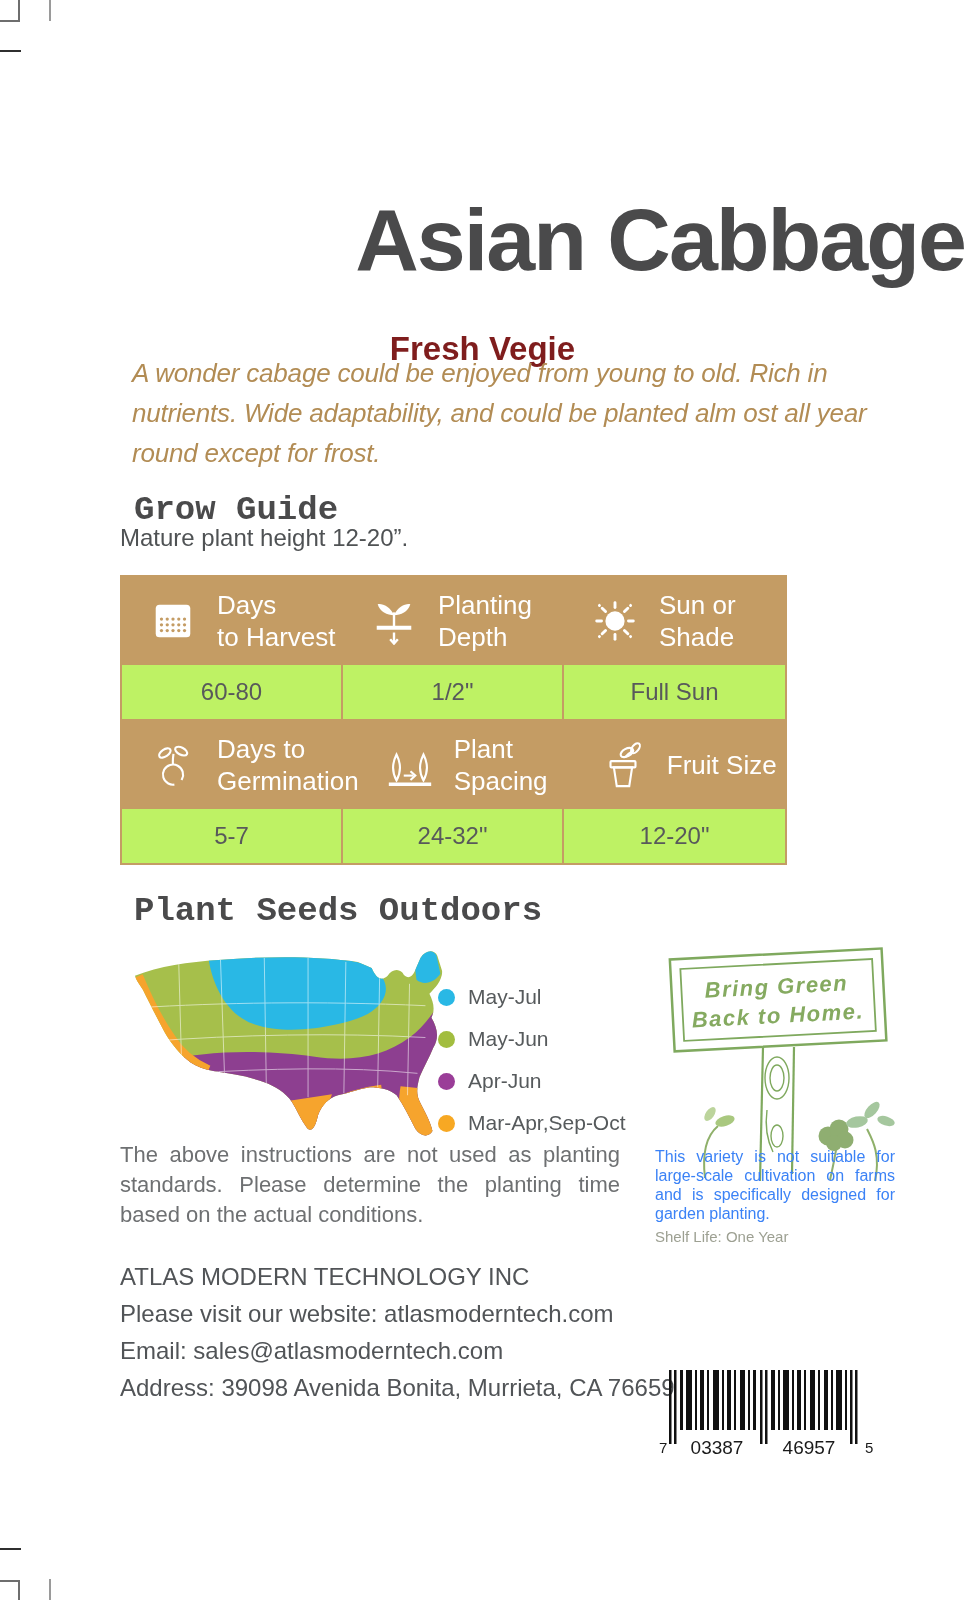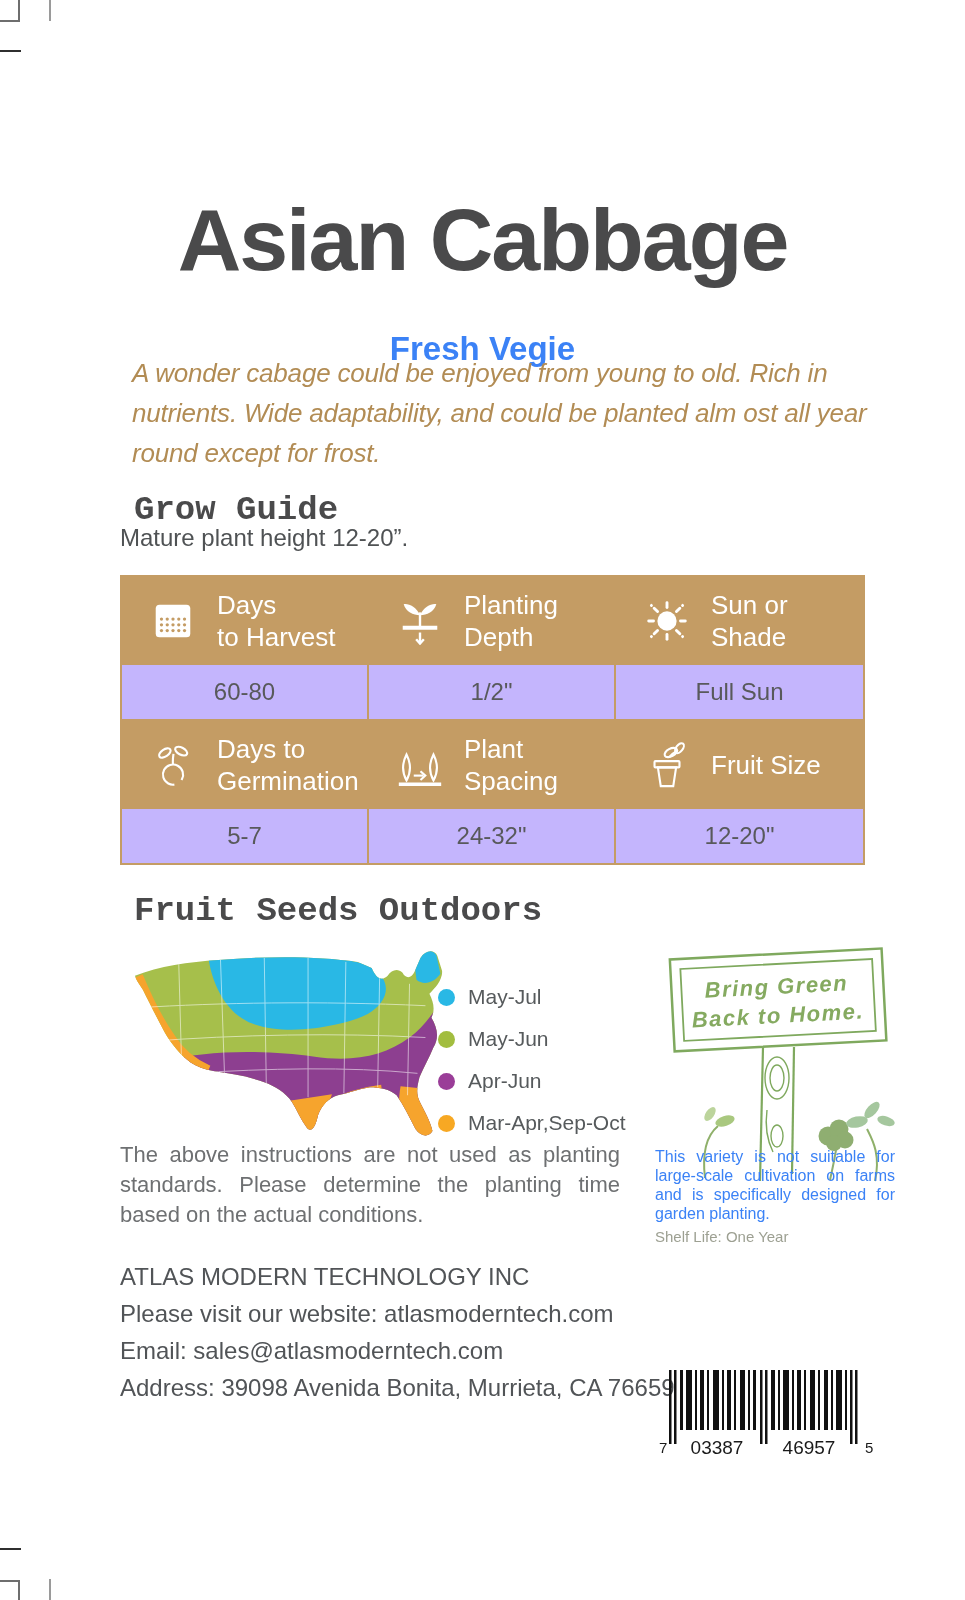--- a/index.html
+++ b/index.html
@@ -8,39 +8,39 @@
 
   
   .crop{position:absolute;}
   .crop-tl-corner{left:0;top:0;width:18px;height:20px;border-right:2px solid #6e6e6e;border-bottom:2px solid #6e6e6e;}
   .crop-tl-vtick{left:49px;top:0;width:2px;height:21px;background:#9a9a9a;}
   .crop-tl-htick{left:0;top:50px;width:21px;height:2px;background:#2f2f2f;}
   .crop-bl-htick{left:0;top:1548px;width:21px;height:2px;background:#2f2f2f;}
   .crop-bl-corner{left:0;top:1580px;width:18px;height:20px;border-right:2px solid #6e6e6e;border-top:2px solid #6e6e6e;}
   .crop-bl-vtick{left:49px;top:1579px;width:2px;height:21px;background:#9a9a9a;}
 
-  .title{position:absolute;left:0;top:196px;width:965px;margin:0;text-align:center;
+  .title{position:absolute;left:0;top:196px;width:965px;margin:0;text-align:right;
          font-size:88px;font-weight:bold;letter-spacing:-2px;color:#4a4a4b;line-height:1;}
   .subtitle{position:absolute;left:0;top:330px;width:965px;margin:0;text-align:center;
-         font-size:33px;font-weight:bold;color:#3b82f6;}
+         font-size:33px;font-weight:bold;color:#7f1d1d;}
 
   .desc{position:absolute;left:120px;top:341px;width:778px;margin:12px;
         font-style:italic;font-size:26px;letter-spacing:-0.2px;line-height:40px;color:#b28c54;}
 
   .section-heading{position:absolute;margin:14px;font-size:34px;font-weight:bold;color:#4a4a4b;font-family:Liberation Mono, monospace;}
   .grow-heading{left:120px;top:477px;}
   .seeds-heading{left:120px;top:878px;}
 
   .mature-note{position:absolute;left:120px;top:524px;margin:0;font-size:24px;color:#4f5254;}
 
   
-  .gtable{position:absolute;left:120px;top:575px;width:745px;border:2px solid #c49c64;box-sizing:border-box;}
+  .gtable{position:absolute;left:120px;top:575px;width:667px;border:2px solid #c49c64;box-sizing:border-box;}
   .g-row{display:grid;grid-template-columns:1fr 1fr 1fr;}
   .g-head{background:#c49c64;height:88px;}
-  .g-vals{height:54px;background:#c4b5fd;}
+  .g-vals{height:54px;background:#bef264;}
   .g-vals-1{border-bottom:2px solid #c49c64;}
   .hcell{display:flex;align-items:center;gap:17px;padding-left:24px;box-sizing:border-box;}
   .icon-box{width:54px;height:54px;display:flex;align-items:center;justify-content:center;flex:0 0 54px;}
   .hlabel{color:#fff;font-size:26px;line-height:1.25;}
   .hlabel span{display:block;}
   .vcell{display:flex;align-items:center;justify-content:center;font-size:24px;color:#58595b;}
   .g-vals .vcell{border-right:2px solid #c49c64;}
   .g-vals .vcell:last-child{border-right:none;border-radius:7px;}
 
   
@@ -213,21 +213,21 @@
       </div>
     </div>
 
     <div class="g-row g-vals">
       <div class="vcell">5-7</div>
       <div class="vcell">24-32"</div>
       <div class="vcell">12-20"</div>
     </div>
   </div>
 
-  <h2 class="section-heading seeds-heading">Fruit Seeds Outdoors</h2>
+  <h2 class="section-heading seeds-heading">Plant Seeds Outdoors</h2>
 
   <div class="map-wrap">
     <svg width="404" height="194" viewBox="0 0 400 195">
       <defs>
         <clipPath id="usClip">
           <path d="M16,30 C40,20 70,16 100,14 C150,10 200,10 240,16 L254,22 C258,32 264,36 270,30 C274,24 280,22 285,27 C288,33 294,33 297,26 L303,12 C308,4 317,3 320,10 L325,26 C324,36 318,42 312,48 C316,56 318,64 314,72 C320,82 322,92 316,102 C312,112 306,122 302,132 C300,140 298,148 302,156 C307,166 313,176 315,186 C311,193 303,191 298,184 C292,172 286,160 279,150 C272,144 262,142 252,142 C240,144 230,148 220,150 C210,153 204,160 200,170 C198,180 194,188 189,183 C183,175 179,165 174,157 C167,147 157,141 146,137 C130,131 112,128 96,126 C86,124 78,121 72,117 C62,110 53,99 46,87 C38,72 30,56 24,44 C20,38 17,34 16,30 Z"></path>
         </clipPath>
       </defs>
       <g clip-path="url(#usClip)">
         <rect width="400" height="195" fill="#a6bf4b"></rect>

